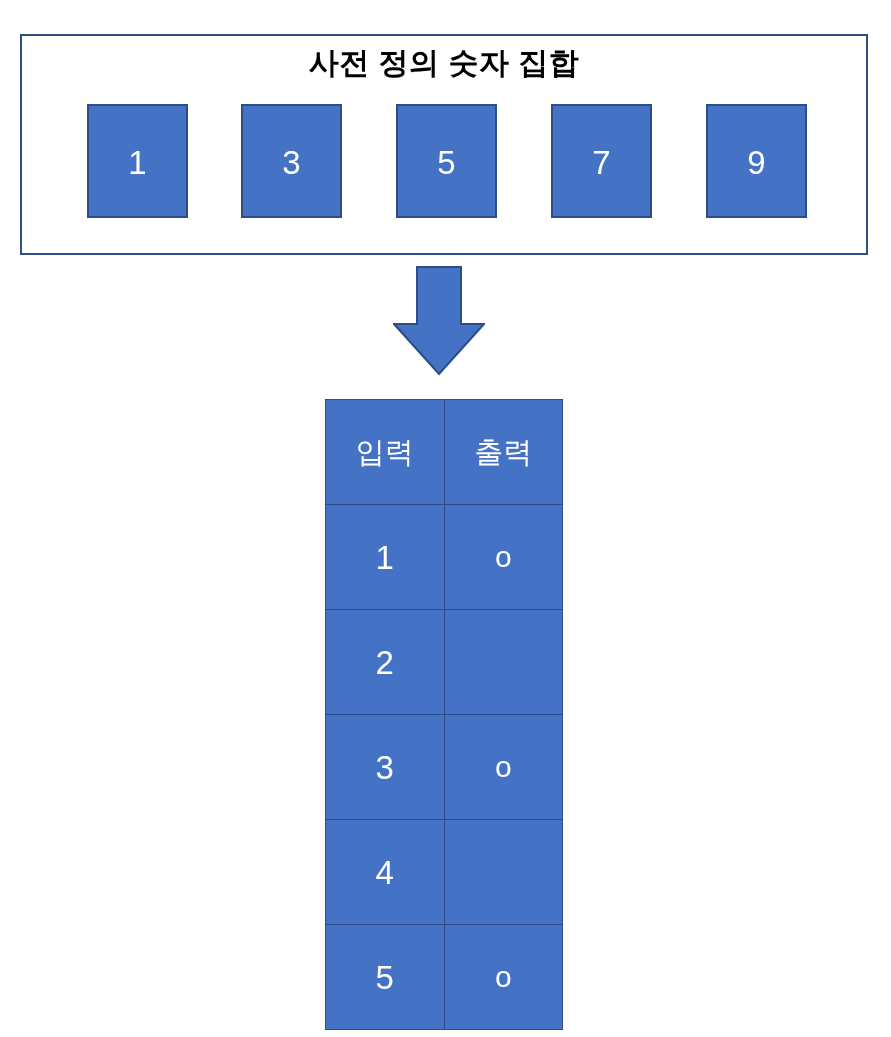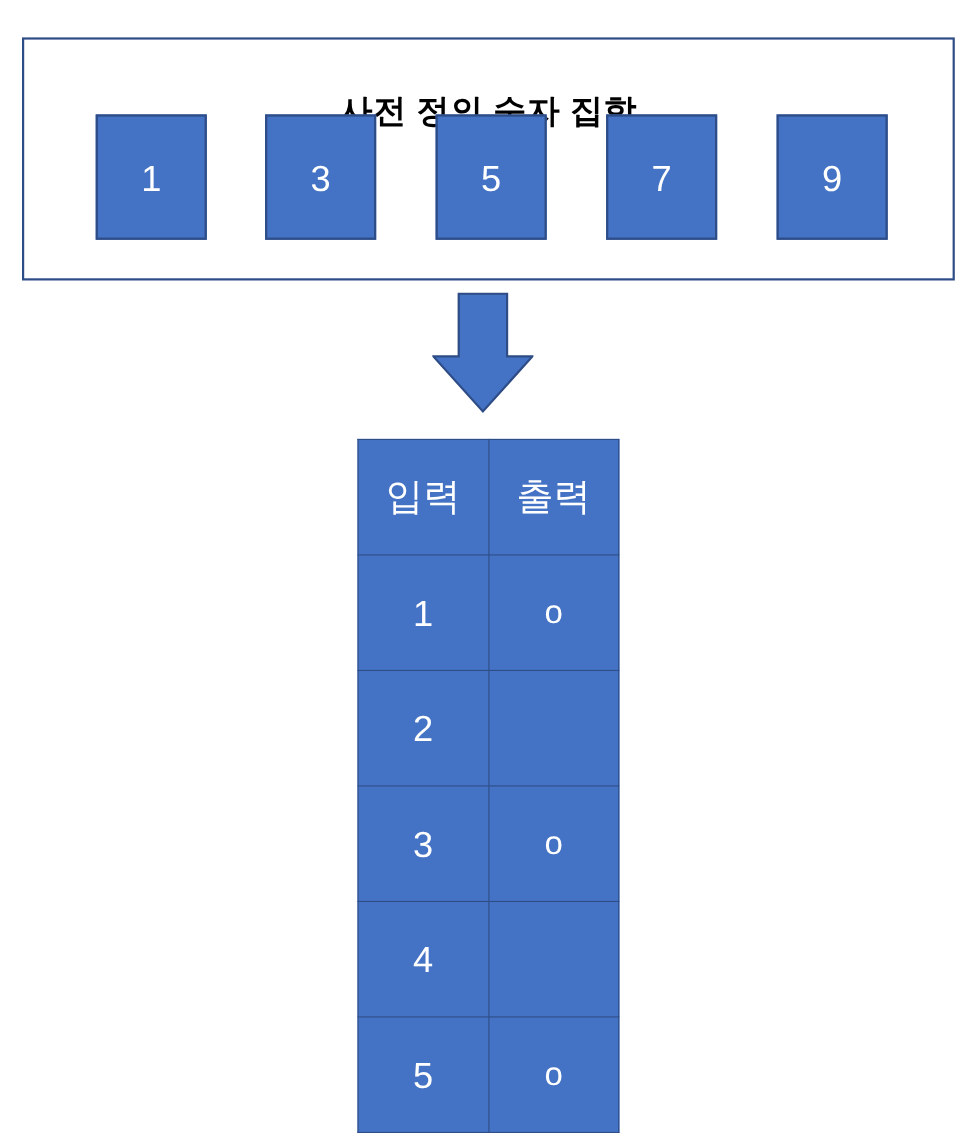--- a/index.html
+++ b/index.html
@@ -33,21 +33,20 @@
     left: 0;
     top: 6px;
     width: 100%;
     text-align: center;
     font-size: 30px;
     font-weight: bold;
     color: #000000;
     letter-spacing: 0.5px;
     line-height: 42px;
     white-space: nowrap;
-    margin-top: 39px;
   }
 
   .set-row {
     position: absolute;
     left: 0;
     top: 68px;
     width: 100%;
     height: 116px;
   }
 
@@ -95,21 +94,21 @@
   .map-table td {
     border: 1px solid #2E4C85;
     background: #4472C4;
     color: #ffffff;
     text-align: center;
     vertical-align: middle;
     height: 104px;
     padding: 0;
   }
   .map-table td.hdr {
-    font-size: 34px;
+    font-size: 29px;
     line-height: 1;
   }
   .map-table td.val {
     font-size: 33px;
     line-height: 1;
   }
   .map-table td.mark {
     font-size: 30px;
     line-height: 1;
   }

